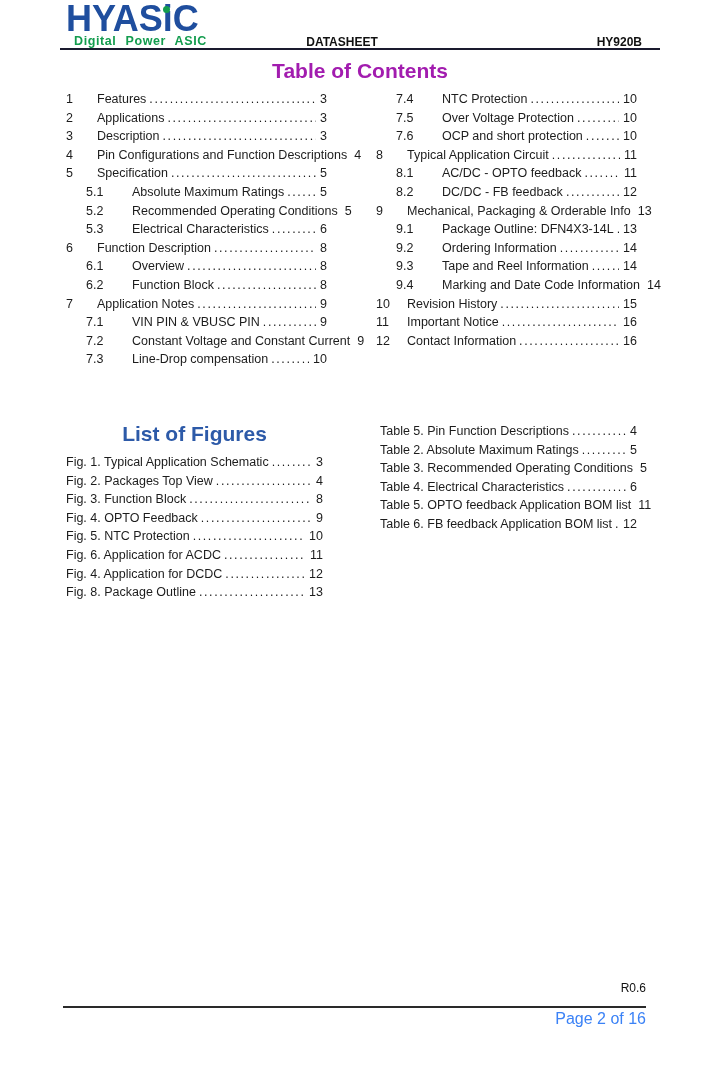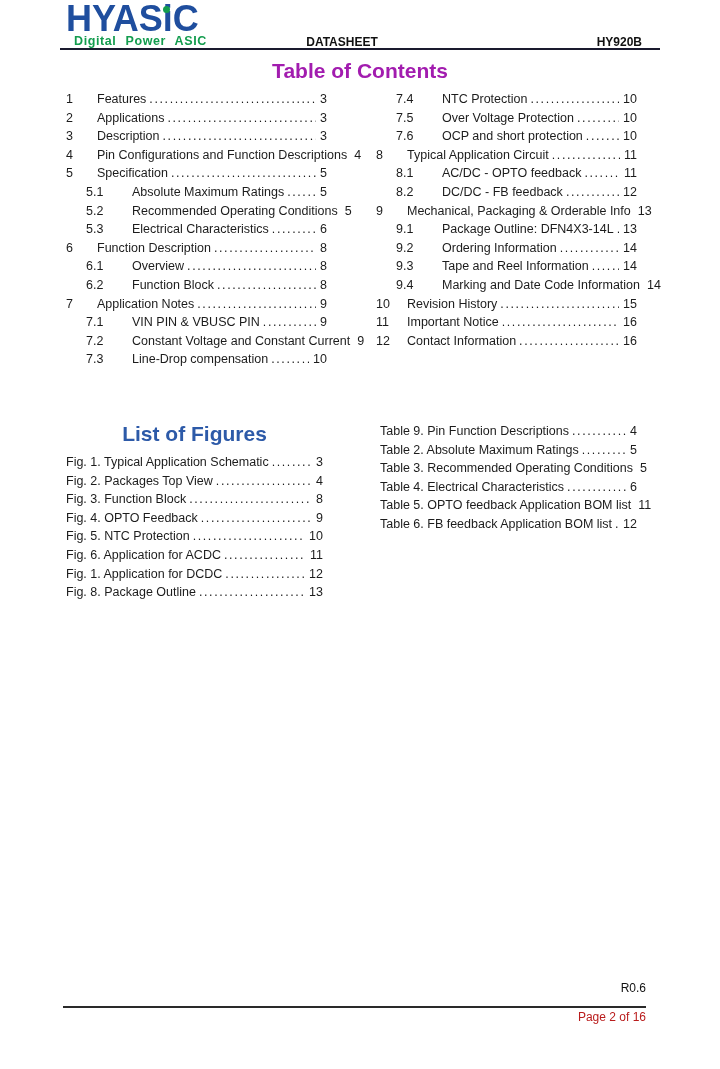--- a/index.html
+++ b/index.html
@@ -82,21 +82,21 @@
 
   
   .footer-rev {
     position:absolute; top:981px; right:28px; font-size:12px; color:#111;
   }
   .footer-rule {
     position:absolute; top:1006px; left:17px; right:28px; height:2px;
     background:#2a2a2a;
   }
   .footer-page {
-    position:absolute; top:1010px; right:28px; font-size:12px; color:#b91c1c;
+    position:absolute; top:1010px; right:28px; font-size:16px; color:#3b82f6;
   }
   .cn-line {
     position:absolute; top:1084px; left:2px; right:0;
     font-family:"Liberation Serif","DejaVu Serif",serif;
     font-size:20px; color:#1a1a1a; white-space:pre;
   }
 </style>
 </head>
 <body>
 
@@ -318,35 +318,35 @@
             <span class="lbl">Fig. 5. NTC Protection</span>
             <span class="leader"></span>
             <span class="pg">10</span>
           </div>
           <div class="toc-row">
             <span class="lbl">Fig. 6. Application for ACDC</span>
             <span class="leader"></span>
             <span class="pg">11</span>
           </div>
           <div class="toc-row">
-            <span class="lbl">Fig. 1. Application for DCDC</span>
+            <span class="lbl">Fig. 4. Application for DCDC</span>
             <span class="leader"></span>
             <span class="pg">12</span>
           </div>
           <div class="toc-row">
             <span class="lbl">Fig. 8. Package Outline</span>
             <span class="leader"></span>
             <span class="pg">13</span>
           </div>
         </div>
     </div>
     <div class="col">
       <div>
           <div class="toc-row">
-            <span class="lbl">Table 9. Pin Function Descriptions</span>
+            <span class="lbl">Table 5. Pin Function Descriptions</span>
             <span class="leader"></span>
             <span class="pg">4</span>
           </div>
           <div class="toc-row">
             <span class="lbl">Table 2. Absolute Maximum Ratings</span>
             <span class="leader"></span>
             <span class="pg">5</span>
           </div>
           <div class="toc-row">
             <span class="lbl">Table 3. Recommended Operating Conditions</span>

